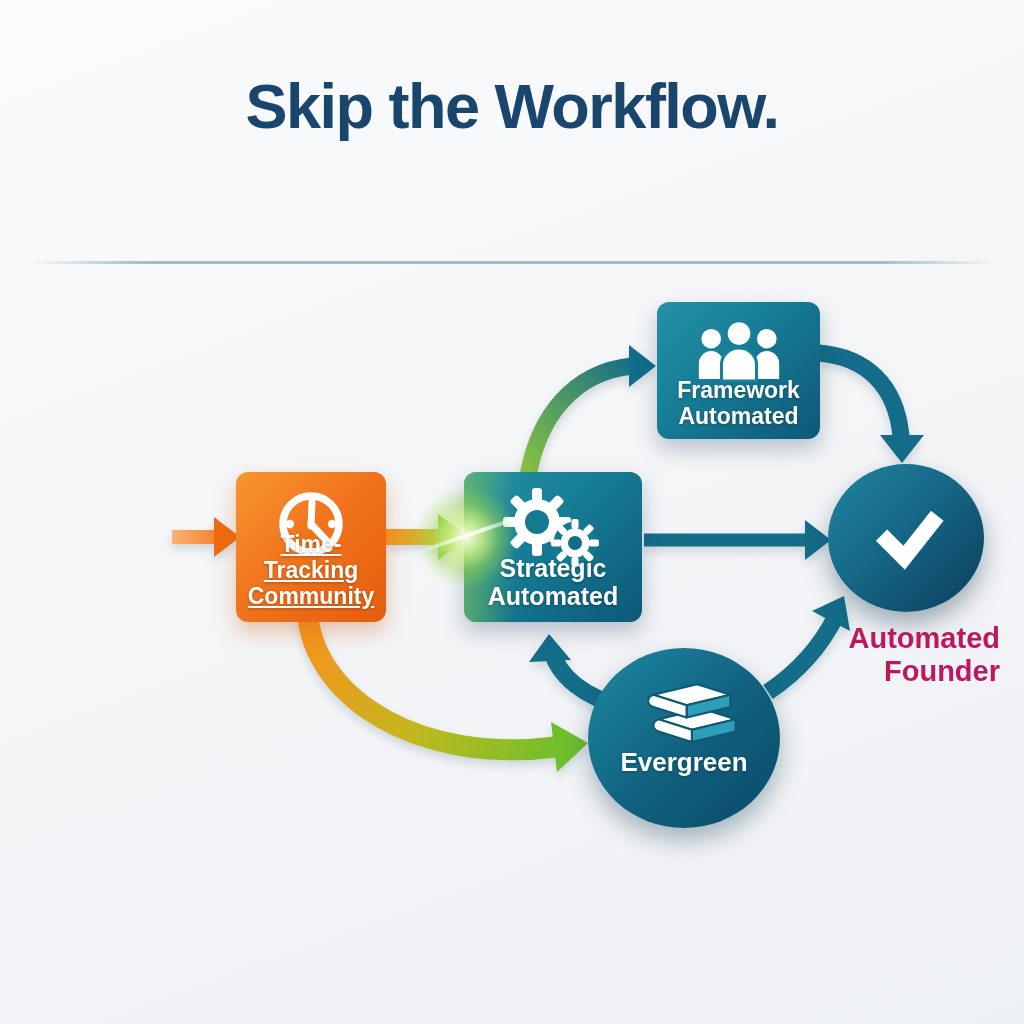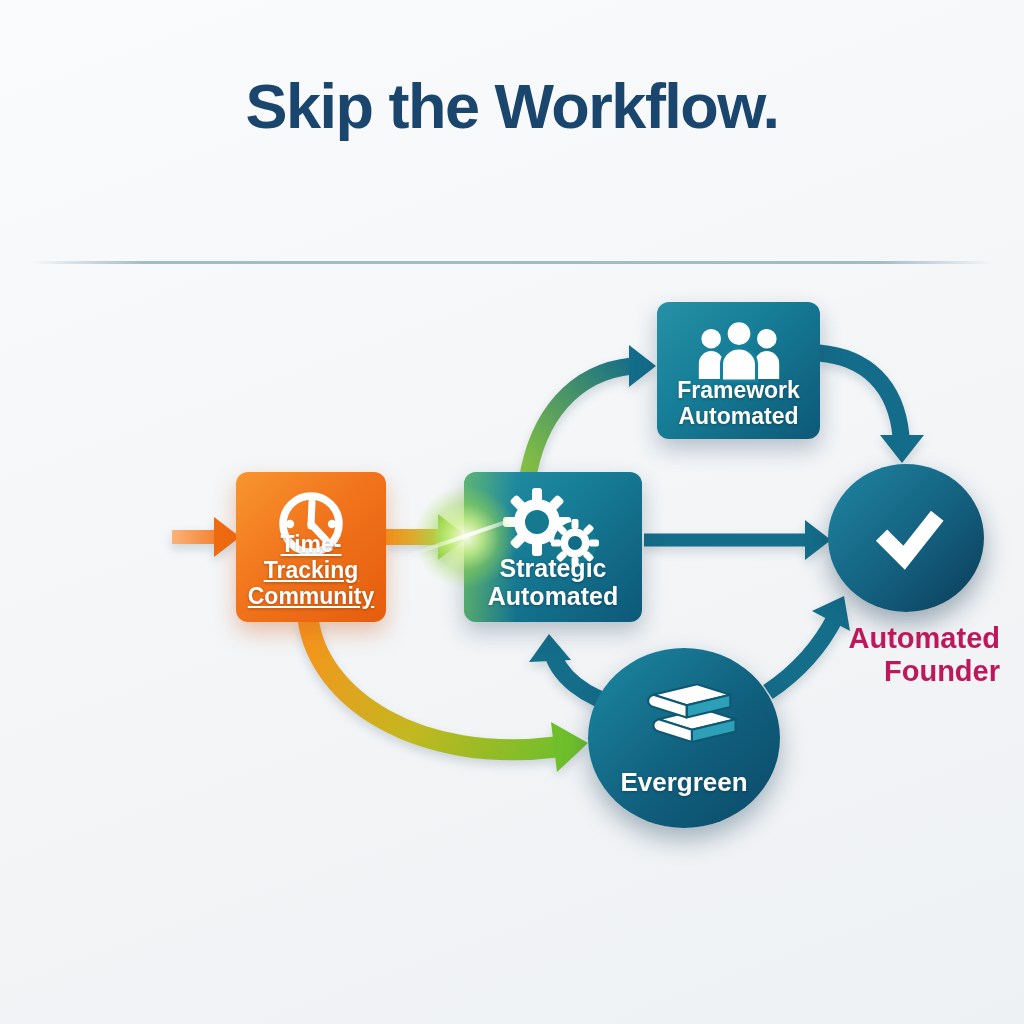--- a/index.html
+++ b/index.html
@@ -70,21 +70,21 @@
   .delegation{left:657px;top:302px;width:163px;height:137px;}
   .delegation .icon{position:absolute;left:50%;top:13px;transform:translateX(-50%);}
   .delegation .node-label{bottom:10px;font-size:23px;}
 
   .evergreen{
     left:588px;top:648px;width:192px;height:180px;border-radius:50%;
     background:linear-gradient(135deg,#1d89a2 0%,#10607e 55%,#0b4a68 100%);
     box-shadow:0 12px 24px rgba(20,60,85,.35);
   }
   .evergreen .icon{position:absolute;left:50%;top:24px;transform:translateX(-50%);}
-  .evergreen .node-label{top:100px;font-size:26px;margin-top:20px;}
+  .evergreen .node-label{top:100px;font-size:26px;}
 
   .workflow{
     left:828px;top:464px;width:156px;height:148px;border-radius:50%;
     background:linear-gradient(135deg,#1f86a2 0%,#14607f 55%,#0b3c5a 100%);
     box-shadow:0 12px 24px rgba(15,50,75,.38);
   }
   .workflow .icon{position:absolute;left:50%;top:50%;transform:translate(-50%,-52%);}
   .workflow-label{
     position:absolute;left:840px;top:622px;width:160px;z-index:2;
     text-align:right;color:#be185d;font-weight:700;font-size:29px;line-height:1.15;

